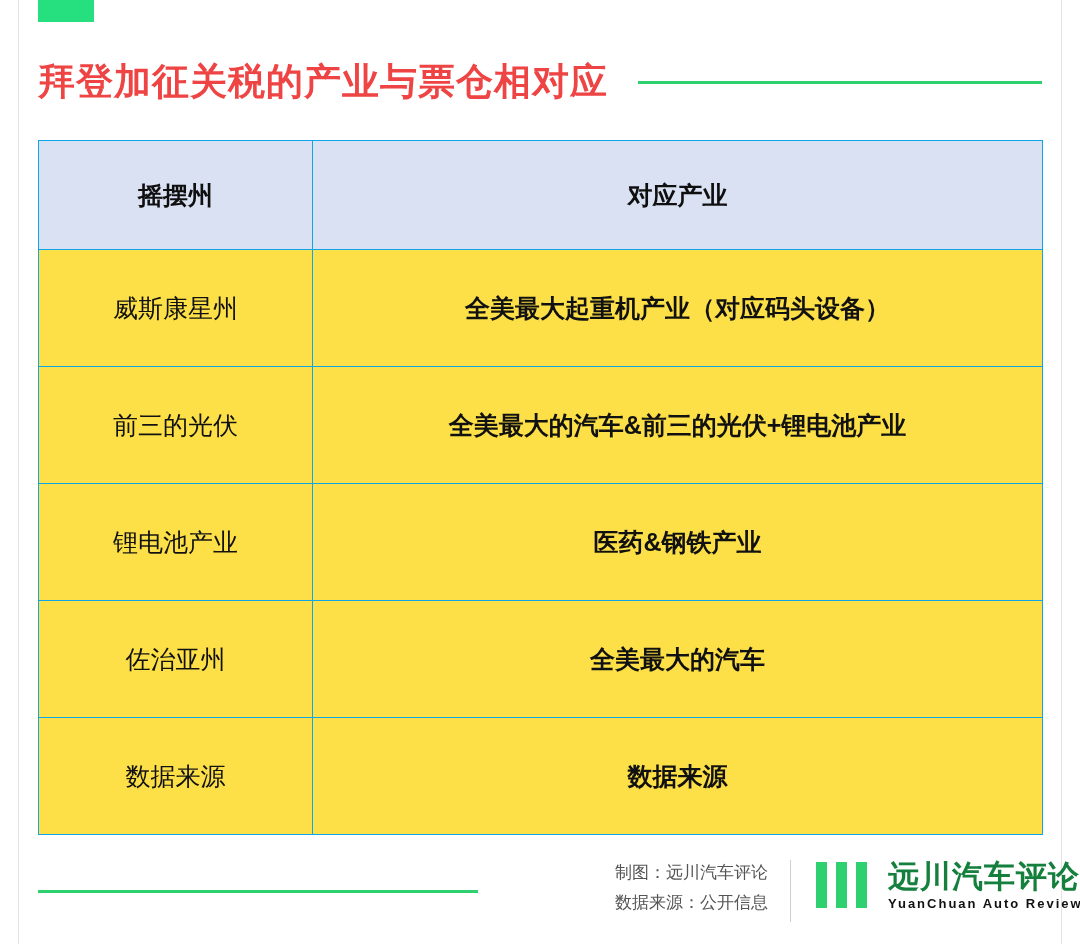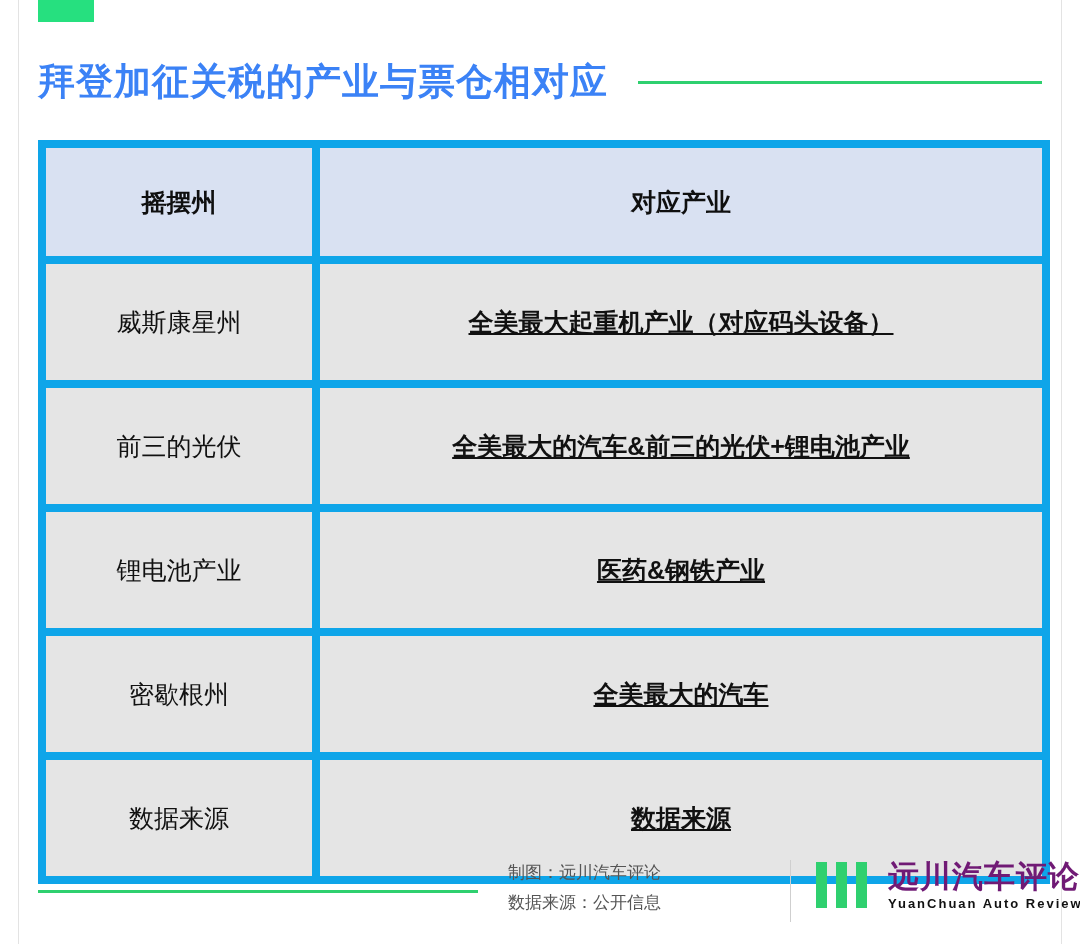--- a/index.html
+++ b/index.html
@@ -55,21 +55,21 @@
     top: 52px;
     width: 1004px;
     height: 60px;
     display: flex;
     align-items: center;
   }
   .title-text {
     font-size: 37px;
     font-weight: bold;
     letter-spacing: 1px;
-    color: #3b82f6;
+    color: #ef4444;
     white-space: nowrap;
     font-family: "Liberation Sans", "DejaVu Sans", sans-serif;
   }
   .title-rule {
     flex: 1;
     height: 3px;
     background: #2fd06f;
     margin-left: 30px;
     margin-right: 0px;
   }
@@ -77,42 +77,42 @@
   table.matrix {
     position: absolute;
     left: 38px;
     top: 140px;
     width: 1004px;
     border-collapse: collapse;
     table-layout: fixed;
   }
   table.matrix th,
   table.matrix td {
-    border: 8px solid #0ea5e9;
+    border: 1px solid #0ea5e9;
     text-align: center;
     vertical-align: middle;
     padding: 0;
   }
   table.matrix th {
     background: #d9e1f2;
     height: 108px;
     font-size: 25px;
     font-weight: bold;
     color: #0f0f0f;
   }
   table.matrix td {
     height: 116px;
     font-size: 25px;
     color: #111111;
-    background: #e5e5e5;
+    background: #fde047;
   }
   col.c-state { width: 274px; }
   col.c-industry { width: 730px; }
   td.state-cell { font-weight: normal; }
-  td.industry-cell { font-weight: bold; text-decoration: underline; }
+  td.industry-cell { font-weight: bold; }
 
   
   .footer {
     position: absolute;
     left: 38px;
     top: 868px;
     width: 1004px;
     height: 64px;
   }
   .footer-rule {
@@ -121,20 +121,21 @@
     top: 22px;
     width: 440px;
     height: 3px;
     background: #2fd06f;
   }
   .credits {
     position: absolute;
     left: 470px;
     top: -10px;
     width: 260px;
+    text-align: right;
     font-size: 17px;
     color: #555555;
     line-height: 30px;
   }
   .credits div { white-space: nowrap; }
   .divider-v {
     position: absolute;
     left: 752px;
     top: -8px;
     width: 1px;
@@ -164,21 +165,21 @@
   }
   .logo-bars span.b1 { left: 0px; }
   .logo-bars span.b2 { left: 20px; }
   .logo-bars span.b3 { left: 40px; }
   .logo-cn {
     position: absolute;
     left: 72px;
     top: 0px;
     font-size: 31px;
     font-weight: bold;
-    color: #701a75;
+    color: #15803d;
     letter-spacing: 1px;
     white-space: nowrap;
   }
   .logo-en {
     position: absolute;
     left: 72px;
     top: 40px;
     font-size: 13px;
     font-weight: bold;
     color: #111111;
@@ -219,21 +220,21 @@
       </tr>
       <tr>
         <td class="state-cell">前三的光伏</td>
         <td class="industry-cell">全美最大的汽车&amp;前三的光伏+锂电池产业</td>
       </tr>
       <tr>
         <td class="state-cell">锂电池产业</td>
         <td class="industry-cell">医药&amp;钢铁产业</td>
       </tr>
       <tr>
-        <td class="state-cell">密歇根州</td>
+        <td class="state-cell">佐治亚州</td>
         <td class="industry-cell">全美最大的汽车</td>
       </tr>
       <tr>
         <td class="state-cell">数据来源</td>
         <td class="industry-cell">数据来源</td>
       </tr>
     </tbody>
   </table>
 
   <div class="footer">

